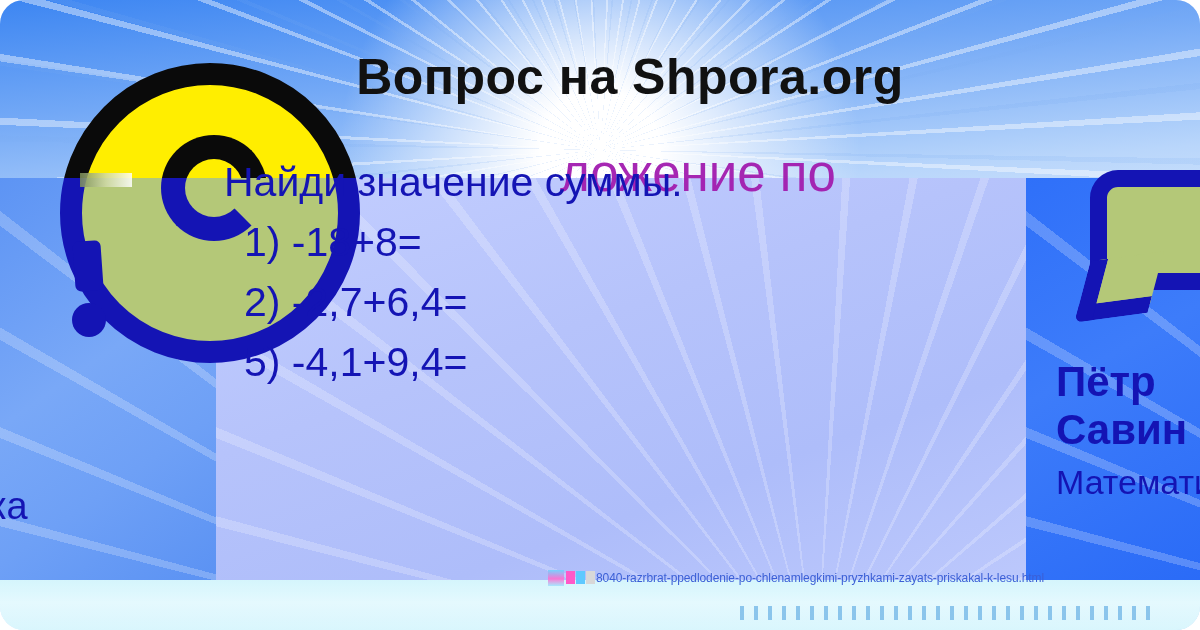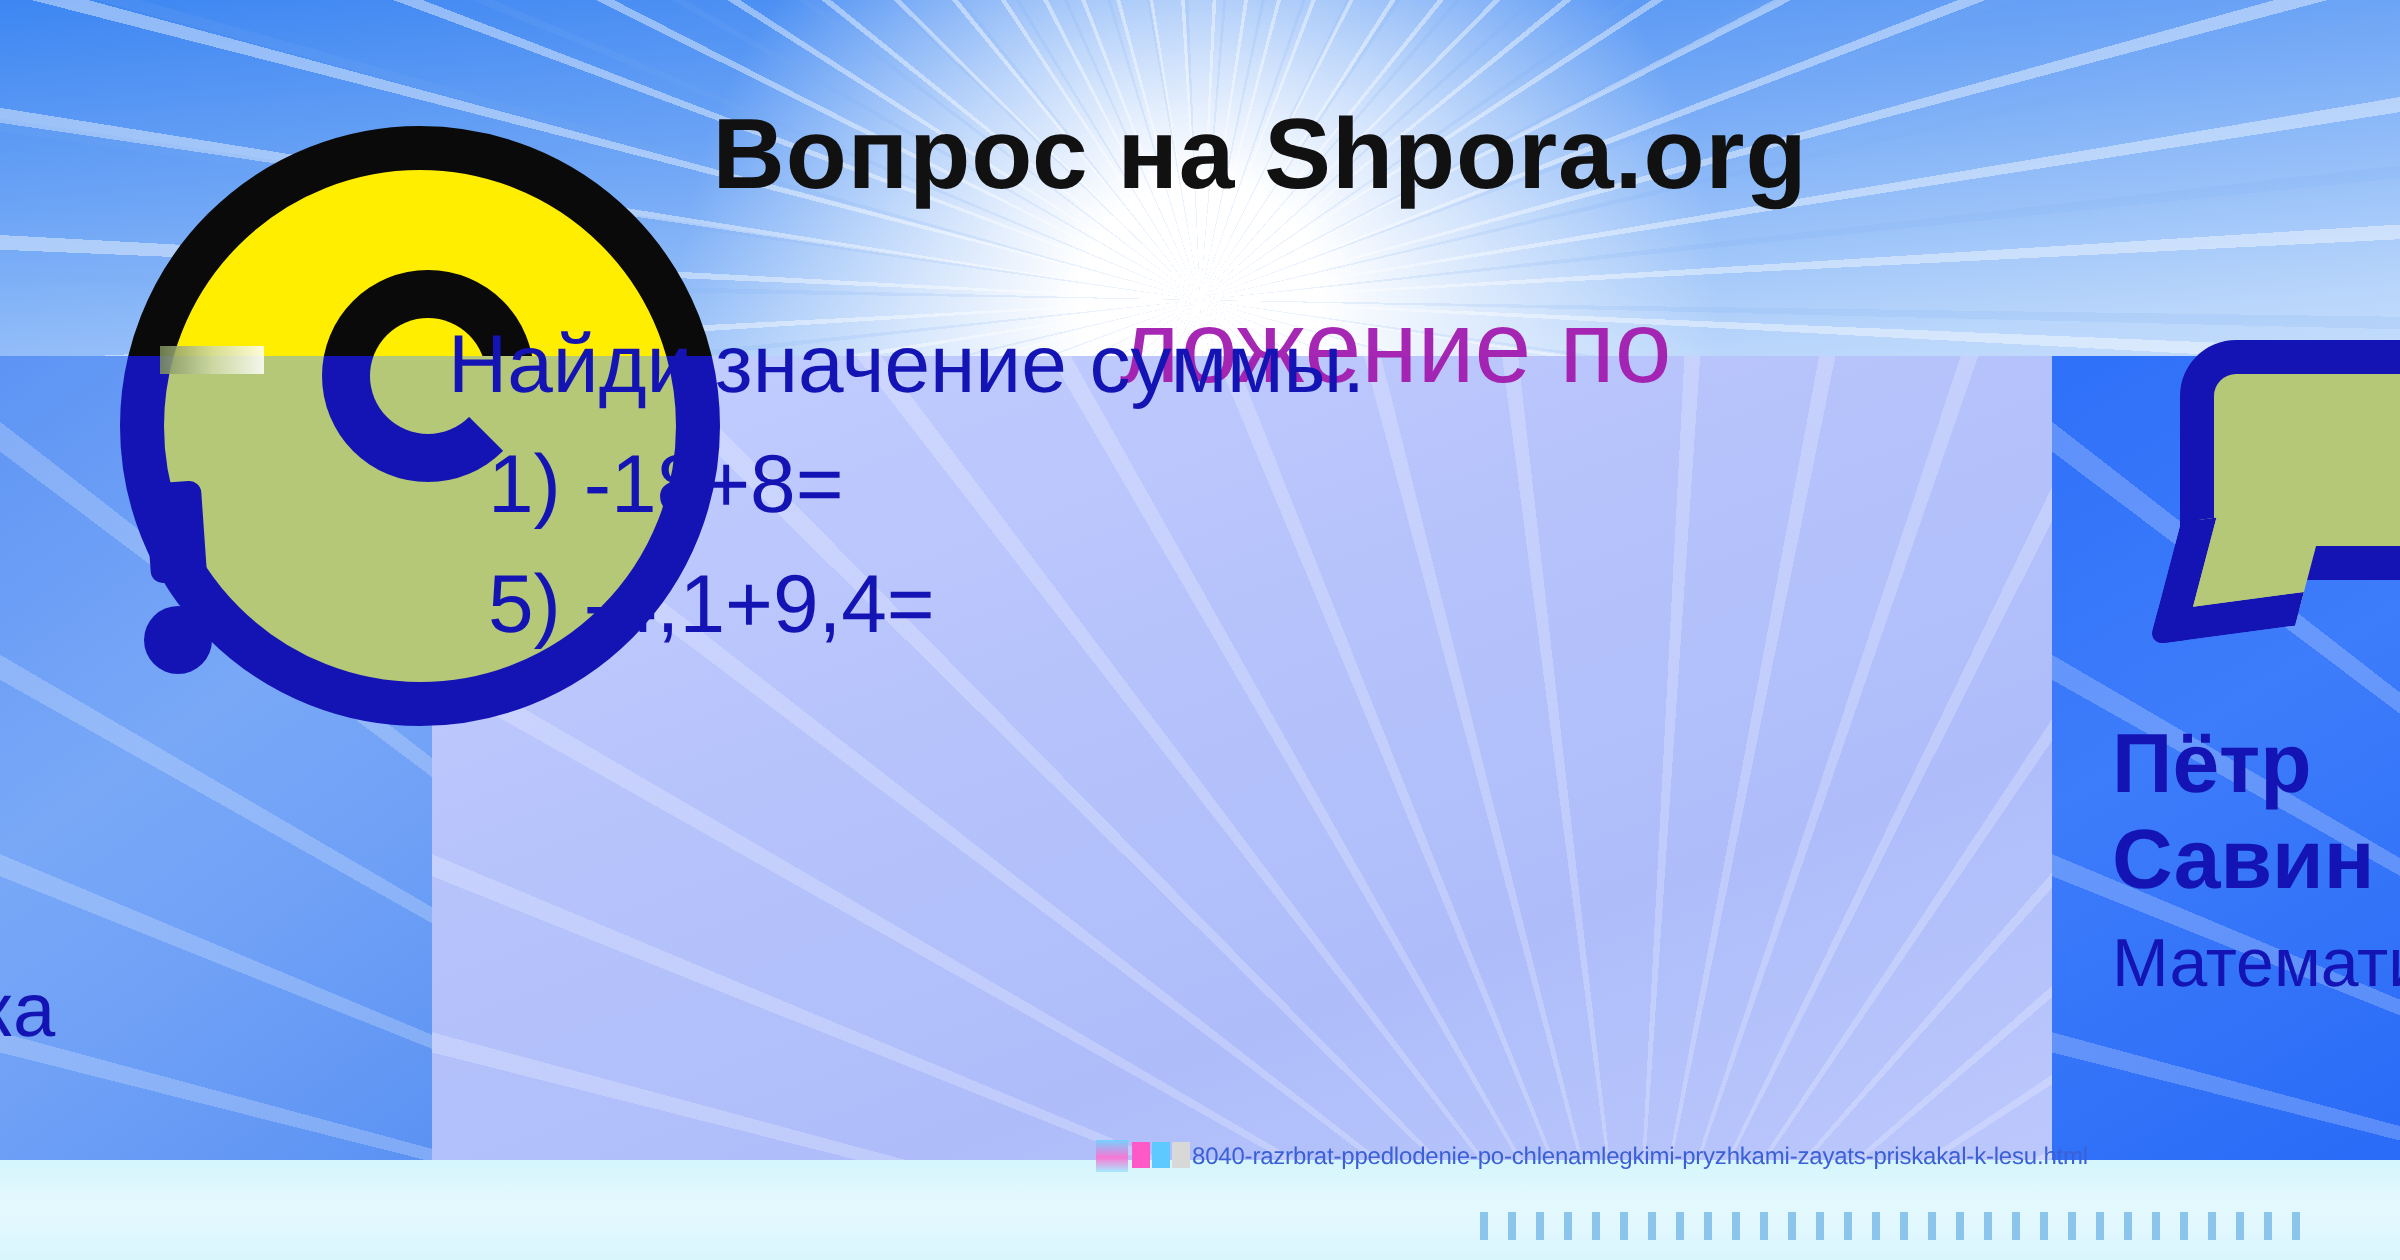--- a/index.html
+++ b/index.html
@@ -6,20 +6,21 @@
   body{
     width:1200px;height:630px;overflow:hidden;
     font-family:"Liberation Sans","DejaVu Sans",sans-serif;
     background:#ffffff;
   }
 
   
   #stage{
     position:relative;width:1200px;height:630px;overflow:hidden;
     background:#cfe2fb;
+    border-radius:24px;
   }
 
   
   .swirl-bg{
     position:absolute;inset:0;
     background:
       radial-gradient(circle at 50% 150px, #ffffff 0px, #ffffff 60px, rgba(255,255,255,0) 260px),
       linear-gradient(175deg,#3d86f2 0%,#72a8f6 16%,#b9d6fb 34%,#e6f0fe 52%,#ffffff 70%,#e9f3ff 88%,#cfe6fb 100%);
   }
   
@@ -257,20 +258,21 @@
   <div class="artifact"></div>
 
   <div class="bubble">
     <div class="body"></div>
     <div class="tail"></div>
   </div>
 
   <div class="qblock">
     <span class="prompt">Найди значение суммы.</span>
     <span class="eq">1) -18+8=</span>
+    <span class="eq">2) -2,7+6,4=</span>
     <span class="eq">5) -4,1+9,4=</span>
   </div>
 
   <div class="left-meta">
     <div class="ln1">р</div>
     <div class="ln2">вин</div>
     <div class="subj">матика</div>
   </div>
 
   <div class="right-meta">

